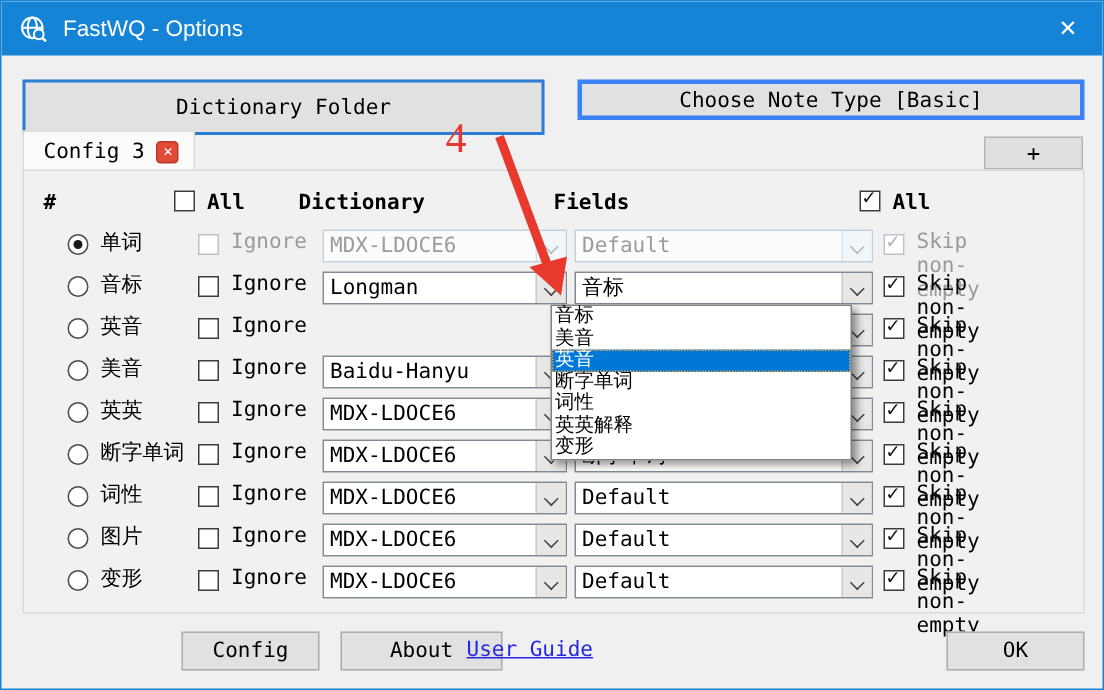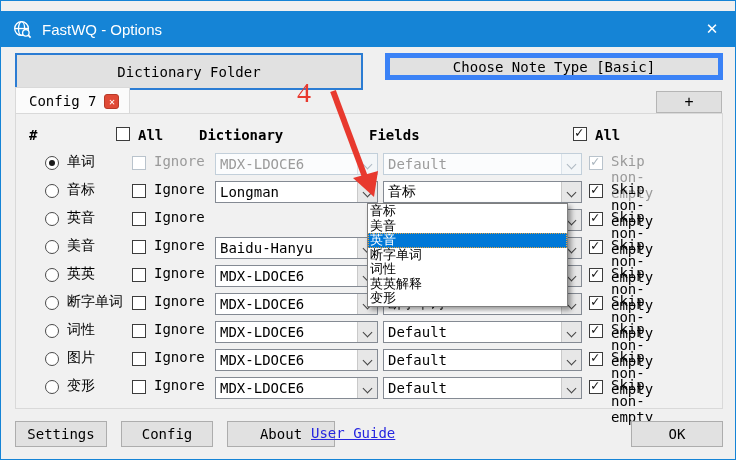--- a/index.html
+++ b/index.html
@@ -4,28 +4,28 @@
 <style>
   * { margin:0; padding:0; box-sizing:border-box; }
   html,body { width:736px; height:460px; background:#cfcfcf; }
   .win {
     position:relative; width:736px; height:460px;
     background:#f0f0f0; border:1px solid #1584d6; overflow:hidden;
     font-family:"DejaVu Sans Mono","Liberation Mono",monospace;
     font-size:14px; color:#000;
   }
   
-  .titlebar { position:absolute; left:0; top:10px; width:100%; height:36px; background:#1584d6;
+  .titlebar { position:absolute; left:0; top:0; width:100%; height:36px; background:#1584d6;
     display:flex; align-items:center; font-family:"Liberation Sans",sans-serif; }
   .app-icon { margin-left:11px; width:21px; height:21px; flex:0 0 auto; }
   .title-text { color:#fff; font-size:15px; margin-left:9px; flex:1 1 auto; }
   .close-btn { width:46px; height:36px; color:#fff; font-size:15px; display:flex;
     align-items:center; justify-content:center; cursor:default; }
   
-  .btn { position:absolute; background:#e1e1e1; border:5px solid #3b82f6;
+  .btn { position:absolute; background:#e1e1e1; border:3px solid #3b82f6;
     display:flex; align-items:center; justify-content:center; font-size:14px; }
   .btn-dictfolder { left:14px; top:52px; width:348px; height:37px; border:2px solid #2b7cd3; }
   .btn-notetype  { left:384px; top:52px; width:338px; height:27px; }
   
   .tab { position:absolute; left:14px; top:86px; width:115px; height:27px; background:#fbfbfb;
     border:1px solid #d9d9d9; border-bottom:none; display:flex; align-items:center; }
   .tab-label { margin-left:13px; }
   .tab-close { margin-left:8px; width:15px; height:15px; background:#e0４;
     background:#e04a36; border:1px solid #b73a28; border-radius:3px; color:#fff;
     font-size:10px; line-height:13px; text-align:center; font-weight:bold; }
@@ -102,21 +102,21 @@
       </g>
     </svg>
     <span class="title-text">FastWQ - Options</span>
     <div class="close-btn">✕</div>
   </div>
 
   <div class="btn btn-dictfolder">Dictionary Folder</div>
   <div class="btn btn-notetype">Choose Note Type [Basic]</div>
 
   <div class="tab">
-    <span class="tab-label">Config 7</span>
+    <span class="tab-label">Config 3</span>
     <span class="tab-close">✕</span>
   </div>
   <div class="add-btn">+</div>
 
   <div class="panel"></div>
 
   <span class="hdr h-hash">#</span>
   <span class="hdr-cb" style="left:115px; top:126px;"></span>
   <span class="hdr h-all-l">All</span>
   <span class="hdr h-dict">Dictionary</span>
@@ -282,19 +282,18 @@
     <div class="opt">英英解释</div>
     <div class="opt">变形</div>
   </div>
 
   <span class="anno-num">4</span>
   <svg class="anno-arrow" viewBox="0 0 130 130">
     <line x1="42" y1="12" x2="74" y2="98" stroke="#e8392e" stroke-width="6"></line>
     <polygon points="83,118 62,99 87,92" fill="#e8392e"></polygon>
   </svg>
 
-  <div class="fbtn f-settings">Settings</div>
   <div class="fbtn f-update">Config</div>
   <div class="fbtn f-about">About</div>
   <a class="link">User Guide</a>
   <div class="fbtn f-ok">OK</div>
 
 </div>
 
 </body></html>

